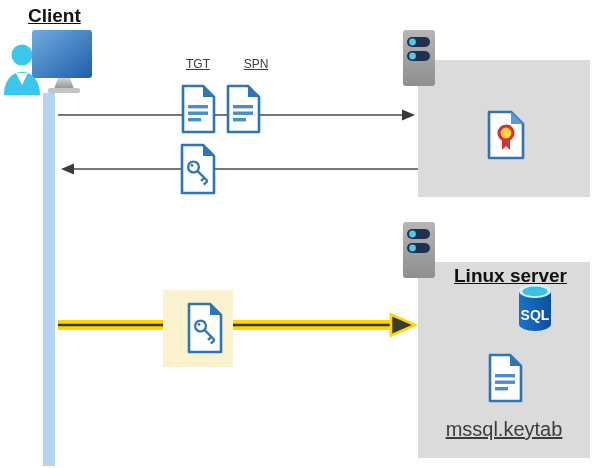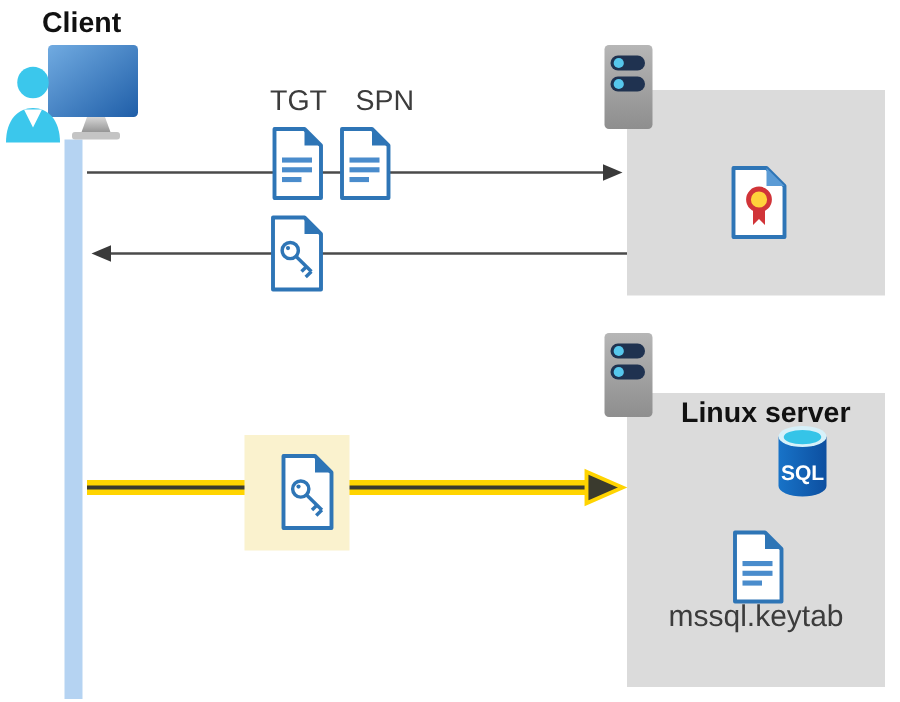--- a/index.html
+++ b/index.html
@@ -1,22 +1,22 @@
 <!DOCTYPE html>
 <html><head>
 <meta charset="utf-8">
 <style>
   html,body{margin:0;padding:0;background:#fff;}
   .stage{
     position:relative;width:600px;height:468px;background:#ffffff;
     font-family:"Liberation Sans", sans-serif;overflow:hidden;
   }
-  .abs{position:absolute;}
+  .abs{position:absolute;text-decoration:underline;}
   .node-label{font-weight:bold;color:#111111;font-size:19px;line-height:1.18;}
-  .small-label{color:#3c3c3c;font-size:19px;text-align:right;}
+  .small-label{color:#3c3c3c;font-size:12px;text-align:center;}
   .caption{color:#3c3c3c;font-size:20px;text-align:center;}
   .graybox{background:#dbdbdb;}
   .lifeline{background:#b5d3f2;}
   .highlight{background:#faf2ce;}
   .z1{z-index:1}.z2{z-index:2}.z3{z-index:3}.z4{z-index:4}.z5{z-index:5}.z6{z-index:6}
   svg{display:block;overflow:visible;}
 </style>
 </head>
 <body>
 
@@ -113,21 +113,21 @@
   <div class="abs z5" style="left:487px;top:353px;">
     <svg width="37" height="50" viewBox="0 0 37 50">
       <path d="M3 2 H23 L34 13 V48 H3 Z" fill="#ffffff" stroke="#2e75b6" stroke-width="2.6" stroke-linejoin="round"></path>
       <polygon points="23,2 23,13 34,13" fill="#2e75b6"></polygon>
       <rect x="8" y="21" width="20" height="3.4" fill="#4a8ccc"></rect>
       <rect x="8" y="27.5" width="20" height="3.4" fill="#4a8ccc"></rect>
       <rect x="8" y="34" width="13" height="3.4" fill="#4a8ccc"></rect>
     </svg>
   </div>
 
-  <div class="abs caption z6" style="left:418px;top:400px;width:172px;">mssql.keytab</div>
+  <div class="abs caption z6" style="left:418px;top:418px;width:172px;">mssql.keytab</div>
 
   <div class="abs z3" style="left:58px;top:108px;">
     <svg width="358" height="14" viewBox="0 0 358 14">
       <line x1="0" y1="7" x2="345" y2="7" stroke="#4a4a4a" stroke-width="1.6"></line>
       <polygon points="344,1.5 357,7 344,12.5" fill="#3a3a3a"></polygon>
     </svg>
   </div>
 
   <div class="abs small-label z6" style="left:178px;top:57px;width:40px;">TGT</div>
   <div class="abs small-label z6" style="left:236px;top:57px;width:40px;">SPN</div>

